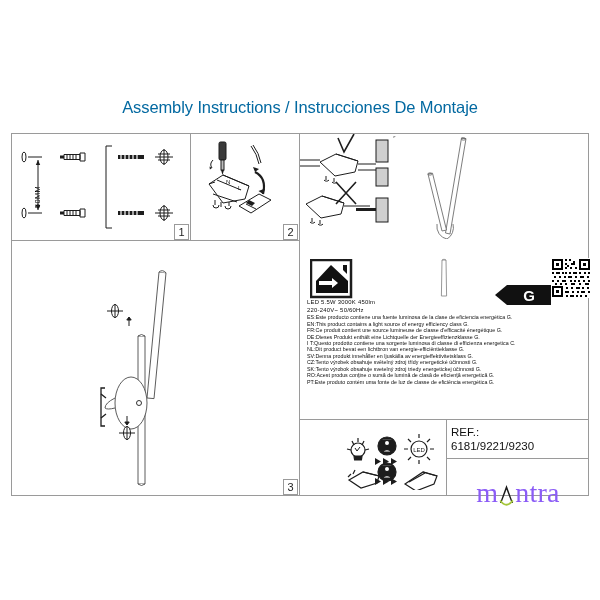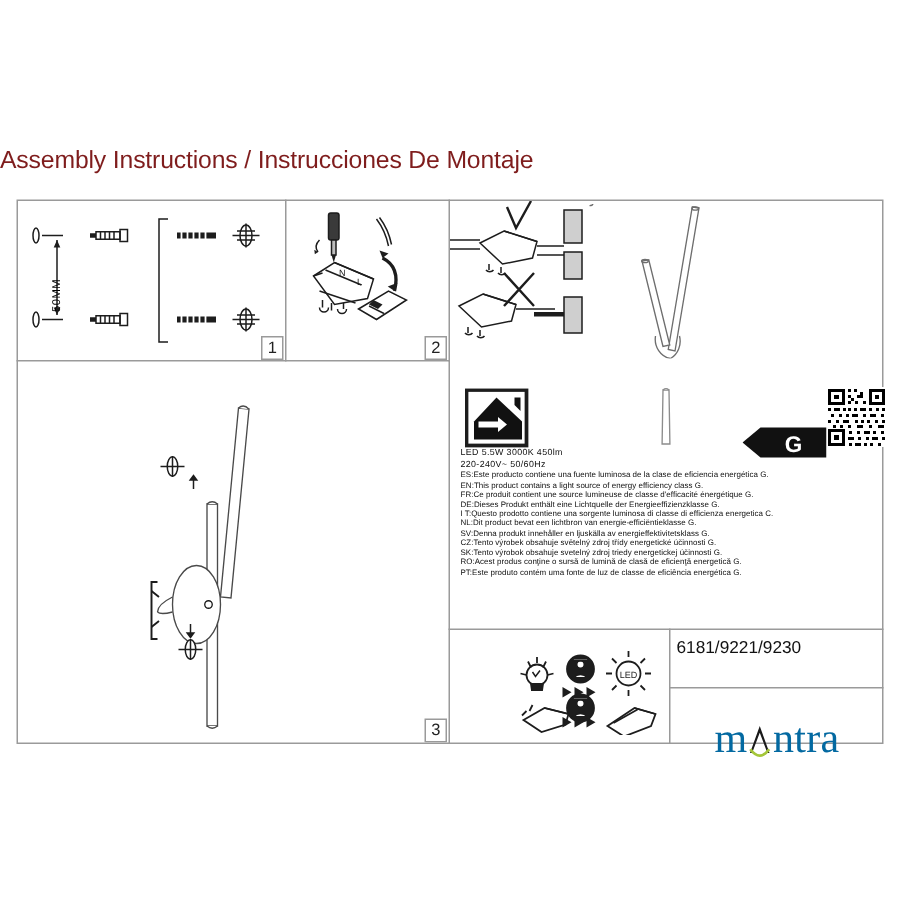--- a/index.html
+++ b/index.html
@@ -18,26 +18,26 @@
   #sheet {
     position: absolute;
     left: 0; top: 0;
     width: 600px; height: 600px;
   }
   
   .title {
     position: absolute;
     left: 0; top: 98px;
     width: 600px;
-    text-align: left;
+    text-align: center;
     font-size: 16.5px;
     font-family: "Liberation Sans", sans-serif;
     letter-spacing: -0.1px;
     white-space: nowrap;
-    color: #7f1d1d;
+    color: #0369a1;
   }
   
   .frame {
     position: absolute;
     left: 11px; top: 133px;
     width: 578px; height: 363px;
     border: 1px solid #9a9a9a;
     box-sizing: border-box;
   }
   
@@ -107,21 +107,21 @@
     position: absolute;
     left: 447px; top: 460px;
     width: 142px; height: 35px;
     display: flex;
     align-items: center;
     justify-content: center;
   }
   .logo-text {
     font-family: "Liberation Serif", serif;
     font-size: 28px;
-    color: #0369a1;
+    color: #8b5cf6;
     letter-spacing: 0.2px;
     position: relative;
     white-space: nowrap;
     margin-top: 31px;
   }
   .logo-a { position: relative; display:inline-block; width: 17px; }
   
   .bulbicons { position: absolute; left: 345px; top: 432px; width: 110px; height: 58px; }
   svg { display: block; }
   .kw { stroke:#1d1d1d; fill:none; stroke-width:1; }
@@ -504,20 +504,21 @@
         <g>
           <path d="M60,52 l18,-12 l14,4 l-3,8 l-18,7 z" fill="#fff"></path>
           <path d="M78,40 l14,4"></path>
           <path d="M64,50 l16,-9"></path>
         </g>
       </g>
     </svg>
   </div>
 
   <div class="refbox">
+    <div class="reflabel">REF.:</div>
     <div class="refval">6181/9221/9230</div>
   </div>
 
   <div class="logo">
     <div class="logo-text">
       <span>m</span><span class="logo-a"><svg width="17" height="26" viewBox="0 0 17 26" style="position:absolute;left:0;top:-19px;">
         <path d="M8.5,2 L15,20 L13.6,20 L8.5,6.5 L3.4,20 L2,20 Z" fill="#1a1a1a"></path>
         <path d="M2.2,17.5 q6.3,8.5 12.6,0" fill="none" stroke="#a4c639" stroke-width="1.8"></path>
       </svg></span><span>ntra</span>
     </div>

